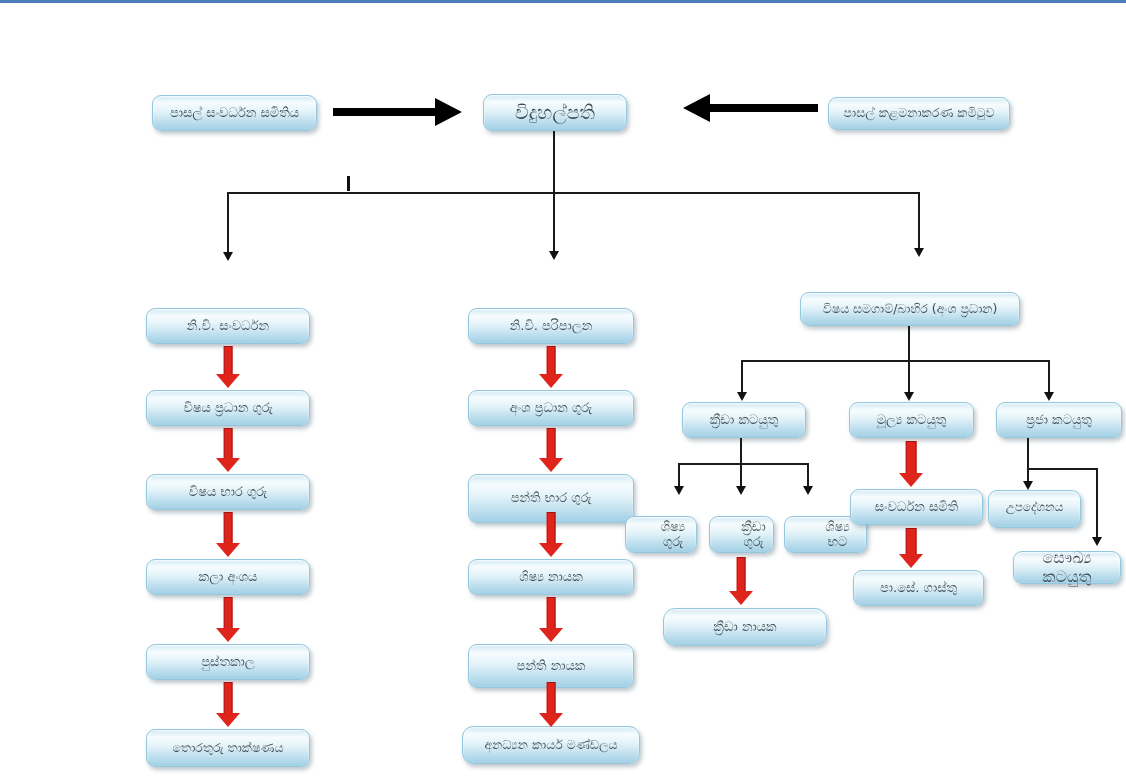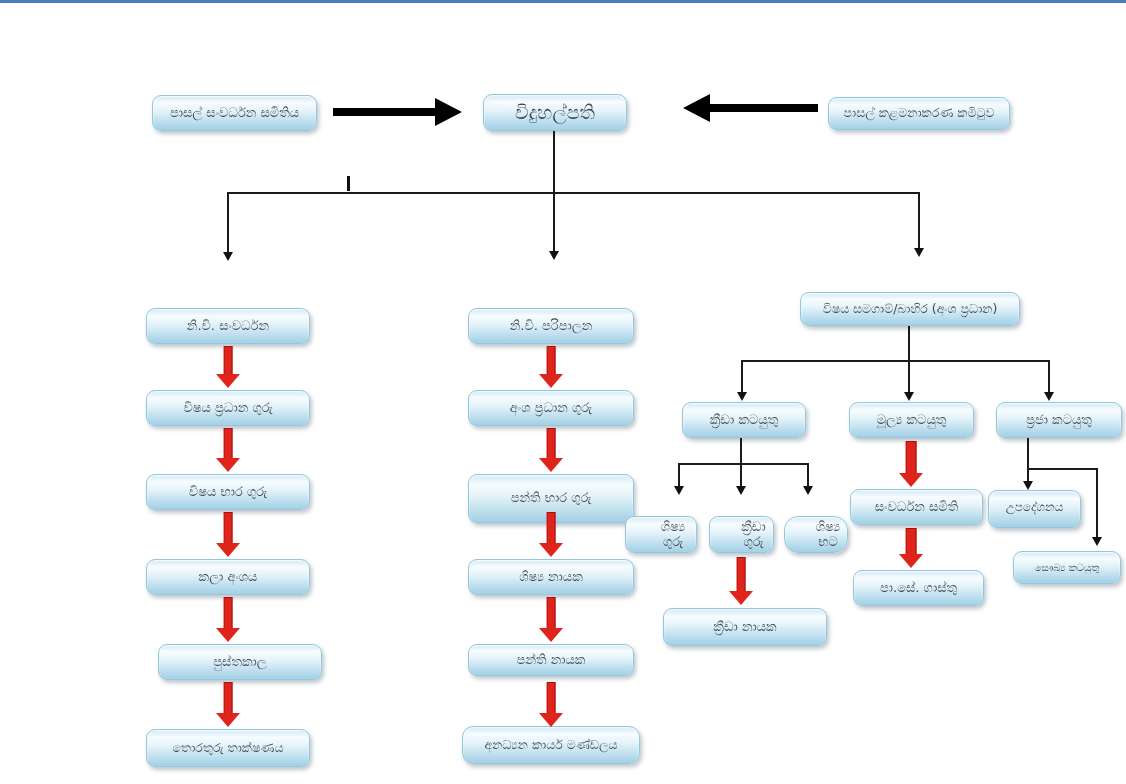--- a/index.html
+++ b/index.html
@@ -10,21 +10,21 @@
   .node{
     position:absolute;box-sizing:border-box;border-radius:9px;
     border:1px solid #94c7dd;
     background:linear-gradient(to bottom,#cfe7f3 0%,#f7fcfe 20%,#e4f3f9 45%,#c2e1ef 72%,#a2d0e5 100%);
     box-shadow:2px 3px 4px rgba(110,130,145,.45), inset 0 1px 2px rgba(255,255,255,.95);
     display:flex;align-items:center;justify-content:center;text-align:center;
     font-size:13px;line-height:1.15;padding:2px 6px;
   }
   .node.big{font-size:19px;}
   .node.small{font-size:13px;padding-left:30px;}
-  .node.tiny{font-size:10px;}
+  .node.tiny{font-size:16px;}
   
   .hline,.vline{position:absolute;background:#1a1a1a;}
   .hline{height:2px;}
   .vline{width:2px;}
   .ahead{position:absolute;width:0;height:0;border-left:5px solid transparent;border-right:5px solid transparent;border-top:9px solid #111;}
   .tick{position:absolute;width:3px;height:15px;background:#111;}
   
   .rarrow{position:absolute;width:26px;}
   .rshaft{position:absolute;left:50%;top:0;bottom:13px;transform:translateX(-50%);width:9px;background:#df241b;box-shadow:inset 0 0 0 1px #9e1410;}
   .rhead{position:absolute;bottom:0;left:50%;transform:translateX(-50%);width:0;height:0;border-left:12px solid transparent;border-right:12px solid transparent;border-top:14px solid #df241b;}
@@ -66,21 +66,21 @@
   <div class="hline" style="left:228px;top:192px;width:692px;"></div>
   <div class="vline" style="left:227px;top:192px;height:60px;"></div>
   <div class="ahead" style="left:223px;top:252px;"></div>
   <div class="vline" style="left:918px;top:192px;height:56px;"></div>
   <div class="ahead" style="left:914px;top:248px;"></div>
 
   <div class="node" style="left:146px;top:308px;width:164px;height:36px;">නි.වි. සංවර්ධන</div>
   <div class="node" style="left:146px;top:390px;width:164px;height:36px;">විෂය ප්‍රධාන ගුරු</div>
   <div class="node" style="left:146px;top:474px;width:164px;height:36px;">විෂය භාර ගුරු</div>
   <div class="node" style="left:146px;top:559px;width:164px;height:36px;">කලා අංශය</div>
-  <div class="node" style="left:146px;top:644px;width:164px;height:36px;margin-left:12px;">පුස්තකාල</div>
+  <div class="node" style="left:146px;top:644px;width:164px;height:36px;">පුස්තකාල</div>
   <div class="node" style="left:146px;top:729px;width:164px;height:38px;font-size:12.5px;">තොරතුරු තාක්ෂණය</div>
 
   <div class="rarrow" style="left:215px;top:346px;height:42px;">
       <div class="rshaft"></div>
       <div class="rhead"></div>
     </div>
   <div class="rarrow" style="left:215px;top:428px;height:44px;">
       <div class="rshaft"></div>
       <div class="rhead"></div>
     </div>
@@ -94,21 +94,21 @@
     </div>
   <div class="rarrow" style="left:215px;top:682px;height:45px;">
       <div class="rshaft"></div>
       <div class="rhead"></div>
     </div>
 
   <div class="node" style="left:468px;top:308px;width:166px;height:36px;">නි.වි. පරිපාලන</div>
   <div class="node" style="left:468px;top:390px;width:166px;height:36px;">අංශ ප්‍රධාන ගුරු</div>
   <div class="node" style="left:468px;top:474px;width:166px;height:49px;">පන්ති භාර ගුරු</div>
   <div class="node" style="left:468px;top:559px;width:166px;height:36px;">ශිෂ්‍ය නායක</div>
-  <div class="node" style="left:468px;top:644px;width:166px;height:32px;">පන්ති නායක</div>
+  <div class="node" style="left:468px;top:644px;width:166px;height:44px;">පන්ති නායක</div>
   <div class="node" style="left:462px;top:726px;width:178px;height:38px;font-size:12.5px;border-radius:11px;">අනධ්‍යන කාර්ය මණ්ඩලය</div>
 
   <div class="rarrow" style="left:538px;top:346px;height:42px;">
       <div class="rshaft"></div>
       <div class="rhead"></div>
     </div>
   <div class="rarrow" style="left:538px;top:428px;height:44px;">
       <div class="rshaft"></div>
       <div class="rhead"></div>
     </div>
@@ -144,27 +144,27 @@
   <div class="hline" style="left:678px;top:463px;width:131px;"></div>
   <div class="vline" style="left:678px;top:463px;height:23px;"></div>
   <div class="ahead" style="left:674px;top:486px;"></div>
   <div class="vline" style="left:740px;top:463px;height:23px;"></div>
   <div class="ahead" style="left:736px;top:486px;"></div>
   <div class="vline" style="left:807px;top:463px;height:23px;"></div>
   <div class="ahead" style="left:803px;top:486px;"></div>
 
   <div class="node small" style="left:625px;top:516px;width:72px;height:37px;">ශිෂ්‍ය ගුරු</div>
   <div class="node small" style="left:709px;top:516px;width:65px;height:37px;">ක්‍රීඩා ගුරු</div>
-  <div class="node small" style="left:784px;top:516px;width:64px;height:37px;border-radius:14px;">ශිෂ්‍ය භට</div>
+  <div class="node small" style="left:784px;top:516px;width:83px;height:37px;">ශිෂ්‍ය භට</div>
 
   <div class="rarrow" style="left:728px;top:557px;height:48px;">
       <div class="rshaft"></div>
       <div class="rhead"></div>
     </div>
-  <div class="node" style="left:663px;top:608px;width:164px;height:38px;">ක්‍රීඩා නායක</div>
+  <div class="node" style="left:663px;top:608px;width:164px;height:38px;border-radius:12px;">ක්‍රීඩා නායක</div>
 
   <div class="rarrow thick" style="left:898px;top:441px;height:46px;">
       <div class="rshaft"></div>
       <div class="rhead"></div>
     </div>
   <div class="node" style="left:850px;top:489px;width:133px;height:36px;">සංවර්ධන සමිති</div>
   <div class="rarrow thick" style="left:898px;top:528px;height:40px;">
       <div class="rshaft"></div>
       <div class="rhead"></div>
     </div>

